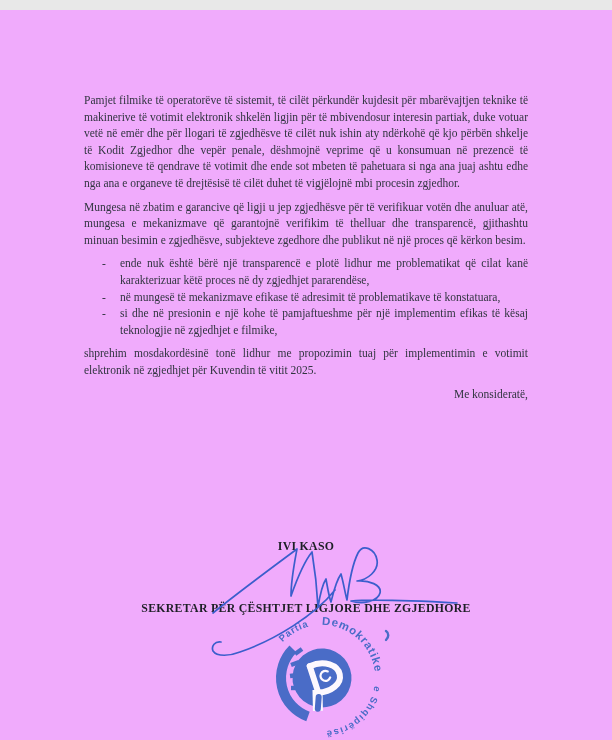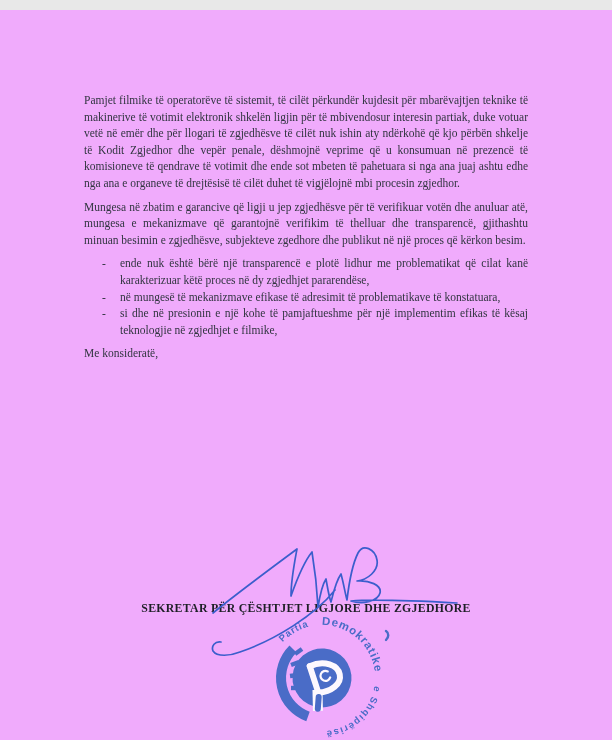--- a/index.html
+++ b/index.html
@@ -22,21 +22,21 @@
   .content p { margin:0 0 7px 0; }
   .content p.intro-line { margin-bottom:4px; text-align:left; }
   ul.conditions {
     list-style:none;
     margin:3px 0 7px 18px;
     padding:0;
   }
   ul.conditions li { display:flex; }
   ul.conditions li .marker { flex:none; width:18px; text-align:left; }
   ul.conditions li .li-text { flex:1; text-align:justify; }
-  .valediction { margin-top:26px; text-align:left; }
+  .valediction { margin-top:26px; text-align:right; }
   .signer-name, .signer-title {
     position:absolute; left:0; width:612px;
     text-align:center;
     font-weight:bold;
     color:#1d1f26;
     letter-spacing:0.3px;
   }
   .signer-name  { top:529px; font-size:11.8px; }
   .signer-title { top:591px; font-size:11.8px; }
   svg.signature-svg { position:absolute; left:195px; top:523px; }
@@ -60,24 +60,26 @@
       <li>
         <span class="marker">-</span>
         <div class="li-text">në mungesë të mekanizmave efikase të adresimit të problematikave të konstatuara,</div>
       </li>
       <li>
         <span class="marker">-</span>
         <div class="li-text">si dhe në presionin e një kohe të pamjaftueshme për një implementim efikas të kësaj teknologjie në zgjedhjet e filmike,</div>
       </li>
     </ul>
 
+    <p>shprehim mosdakordësinë tonë lidhur me propozimin tuaj për implementimin e votimit elektronik në zgjedhjet për Kuvendin të vitit 2025.</p>
 
     <p class="valediction">Me konsideratë,</p>
   </div>
 
+  <div class="signer-name">IVI KASO</div>
   <div class="signer-title">SEKRETAR PËR ÇËSHTJET LIGJORE DHE ZGJEDHORE</div>
 
   <svg class="signature-svg" width="275" height="140" viewBox="0 0 275 140">
     <g fill="none" stroke="#3b5ecc" stroke-width="1.7" stroke-linecap="round" stroke-linejoin="round">
       <path d="
         M 18 80 C 40 62, 75 36, 102 16
         M 102 16 C 99 32, 96 47, 96 63
         M 96 63 C 102 46, 108 30, 117 19
         M 117 19 C 120 37, 122 55, 123 74
         M 123 74 C 125 62, 127 52, 131 46 C 133 57, 134 64, 136 69 C 139 57, 141 48, 146 41 C 149 52, 150 60, 152 67

